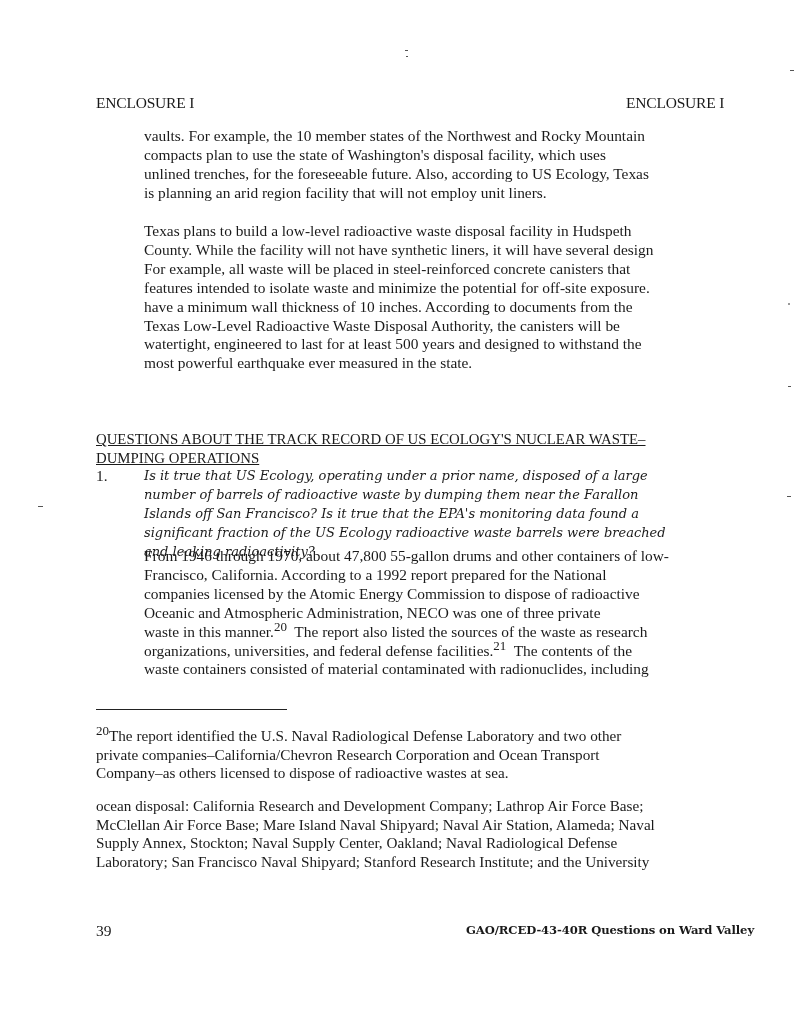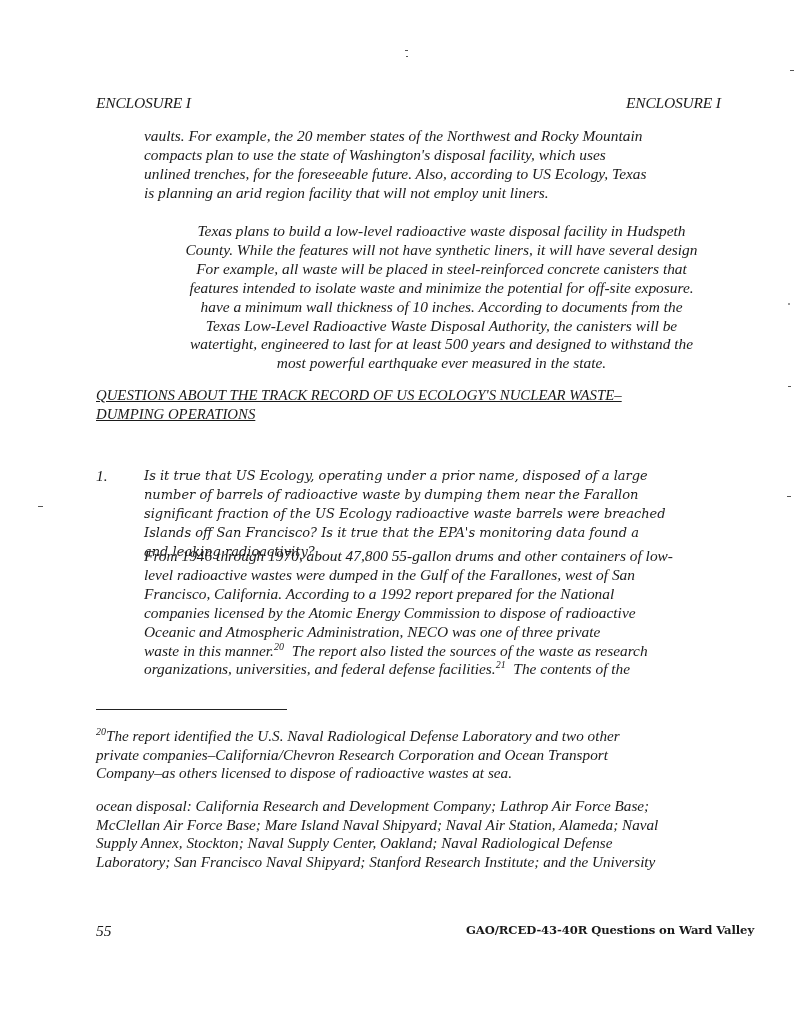--- a/index.html
+++ b/index.html
@@ -1,28 +1,28 @@
 <!DOCTYPE html>
 <html><head>
 <meta charset="utf-8">
 <style>
   html, body { margin: 0; padding: 0; background: #ffffff; }
   body { width: 797px; height: 1024px; position: relative; overflow: hidden;
          font-family: "DejaVu Serif", "Liberation Serif", serif; color: #1a1a1a; }
   .page { position: absolute; left: 0; top: 0; width: 797px; height: 1024px; }
-  .txt { font-family: "Liberation Serif", "DejaVu Serif", serif; font-size: 15.4px; line-height: 18.9px; font-style: italic; }
+  .txt { font-family: "Liberation Serif", "DejaVu Serif", serif; font-size: 15.4px; line-height: 18.9px; }
   .hdr { position: absolute; top: 94px; font-size: 15.5px; letter-spacing: -0.2px; }
   .hdr-left { left: 96px; }
   .hdr-right { left: 626px; }
   .para { position: absolute; left: 144px; width: 595px; margin: 0; }
   .line { display: block; white-space: nowrap; }
-  .heading { position: absolute; left: 96px; width: 620px; text-decoration: underline; font-size: 14.8px; line-height: 18.5px; }
+  .heading { position: absolute; left: 96px; width: 620px; text-decoration: underline; font-size: 14.8px; line-height: 18.5px; margin-top: 44px; }
   .qnum { position: absolute; left: 96px; top: 467px; }
   .question { position: absolute; left: 144px; top: 467px; font-style: italic; font-family: "DejaVu Serif", serif; font-size: 13px; line-height: 18.9px; }
-  sup { font-size: 10px; line-height: 0; vertical-align: 6px; text-align: center; }
+  sup { font-size: 13px; line-height: 0; vertical-align: 6px; text-align: center; }
   .rule { position: absolute; left: 96px; top: 709px; width: 191px; height: 0; border-top: 1.3px solid #222; }
   .fn { position: absolute; left: 96px; width: 640px; font-size: 15.2px; line-height: 18.6px; }
   .footer-num { position: absolute; left: 96px; top: 922px; font-size: 15.5px; }
   .footer-title { position: absolute; left: 466px; top: 923px; font-size: 11.6px; font-weight: bold; font-family: "DejaVu Serif", serif; letter-spacing: -0.1px; }
   .speck { position: absolute; background: #555; }
 </style>
 </head>
 <body>
 
 <div class="page">
@@ -32,72 +32,72 @@
   <div class="speck" style="left:790px;top:70px;width:4px;height:1px;"></div>
   <div class="speck" style="left:788px;top:303px;width:2px;height:2px;background:#999;"></div>
   <div class="speck" style="left:788px;top:386px;width:3px;height:1px;"></div>
   <div class="speck" style="left:787px;top:496px;width:4px;height:1px;"></div>
   <div class="speck" style="left:38px;top:506px;width:5px;height:1px;"></div>
 
   <div class="txt hdr hdr-left">ENCLOSURE I</div>
   <div class="txt hdr hdr-right">ENCLOSURE I</div>
 
   <p class="txt para" style="top:127px;">
-    <span class="line">vaults.  For example, the 20 member states of the Northwest and Rocky Mountain</span>
+    <span class="line">vaults.  For example, the 10 member states of the Northwest and Rocky Mountain</span>
     <span class="line">compacts plan to use the state of Washington's disposal facility, which uses</span>
     <span class="line">unlined trenches, for the foreseeable future.  Also, according to US Ecology, Texas</span>
     <span class="line">is planning an arid region facility that will not employ unit liners.</span>
   </p>
 
-  <p class="txt para" style="top:222px;text-align:center;">
+  <p class="txt para" style="top:222px;">
     <span class="line">Texas plans to build a low-level radioactive waste disposal facility in Hudspeth</span>
-    <span class="line">County.  While the features will not have synthetic liners, it will have several design</span>
+    <span class="line">County.  While the facility will not have synthetic liners, it will have several design</span>
     <span class="line">For example, all waste will be placed in steel-reinforced concrete canisters that</span>
     <span class="line">features intended to isolate waste and minimize the potential for off-site exposure.</span>
     <span class="line">have a minimum wall thickness of 10 inches.  According to documents from the</span>
     <span class="line">Texas Low-Level Radioactive Waste Disposal Authority, the canisters will be</span>
     <span class="line">watertight, engineered to last for at least 500 years and designed to withstand the</span>
     <span class="line">most powerful earthquake ever measured in the state.</span>
   </p>
 
   <div class="txt heading" style="top:386px;">
     <span class="line">QUESTIONS ABOUT THE TRACK RECORD OF US ECOLOGY'S NUCLEAR WASTE–</span>
     <span class="line">DUMPING OPERATIONS</span>
   </div>
 
   <div class="txt qnum">1.</div>
   <div class="question">
     <span class="line">Is it true that US Ecology, operating under a prior name, disposed of a large</span>
     <span class="line">number of barrels of radioactive waste by dumping them near the Farallon</span>
+    <span class="line">Islands off San Francisco?  Is it true that the EPA's monitoring data found a</span>
     <span class="line">significant fraction of the US Ecology radioactive waste barrels were breached</span>
-    <span class="line">Islands off San Francisco?  Is it true that the EPA's monitoring data found a</span>
     <span class="line">and leaking radioactivity?</span>
   </div>
 
   <p class="txt para" style="top:547px; width:600px;">
     <span class="line">From 1946 through 1970, about 47,800 55-gallon drums and other containers of low-</span>
-    <span class="line">level radioactive wastes were dumped in the Gulf of the Farallones, west of San</span>
     <span class="line">Francisco, California.  According to a 1992 report prepared for the National</span>
     <span class="line">companies licensed by the Atomic Energy Commission to dispose of radioactive</span>
     <span class="line">Oceanic and Atmospheric Administration, NECO was one of three private</span>
     <span class="line"><span>waste in this manner.</span><sup>20</sup><span style="white-space:pre">  The report also listed the sources of the waste as research</span></span>
     <span class="line"><span>organizations, universities, and federal defense facilities.</span><sup>21</sup><span style="white-space:pre">  The contents of the</span></span>
+    <span class="line">waste containers consisted of material contaminated with radionuclides, including</span>
   </p>
 
   <div class="rule"></div>
 
   <div class="txt fn" style="top:727px;">
     <span class="line"><sup>20</sup><span>The report identified the U.S. Naval Radiological Defense Laboratory and two other</span></span>
     <span class="line">private companies–California/Chevron Research Corporation and Ocean Transport</span>
     <span class="line">Company–as others licensed to dispose of radioactive wastes at sea.</span>
   </div>
 
   <div class="txt fn" style="top:797px;">
     <span class="line">ocean disposal:  California Research and Development Company; Lathrop Air Force Base;</span>
     <span class="line">McClellan Air Force Base; Mare Island Naval Shipyard; Naval Air Station, Alameda; Naval</span>
     <span class="line">Supply Annex, Stockton; Naval Supply Center, Oakland; Naval Radiological Defense</span>
     <span class="line">Laboratory; San Francisco Naval Shipyard; Stanford Research Institute; and the University</span>
   </div>
 
-  <div class="txt footer-num">55</div>
+  <div class="txt footer-num">39</div>
   <div class="footer-title">GAO/RCED-43-40R Questions on Ward Valley</div>
 
 </div>
 
 </body></html>

